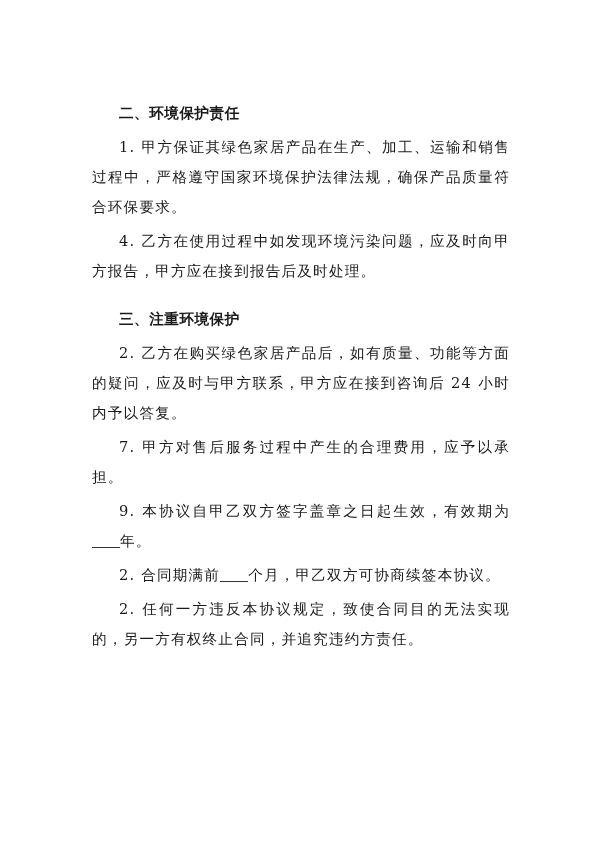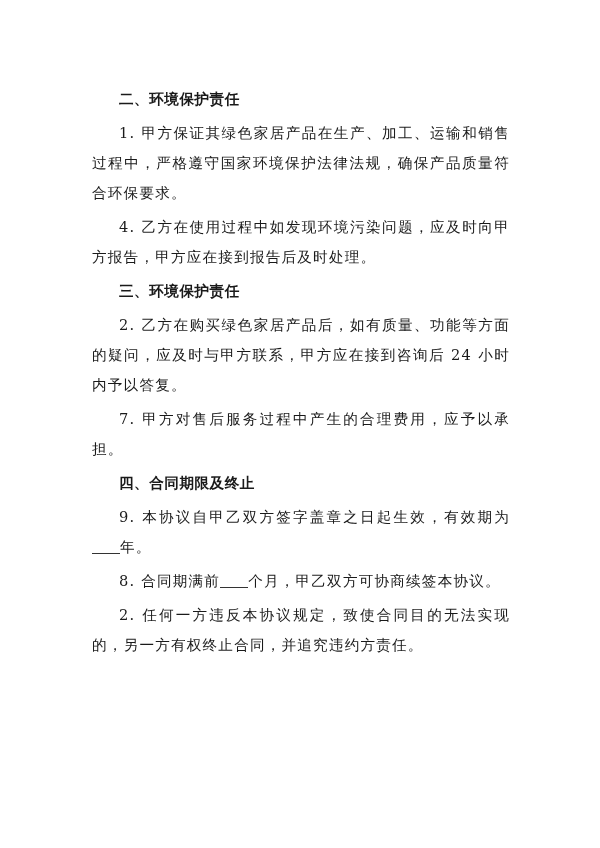--- a/index.html
+++ b/index.html
@@ -11,21 +11,21 @@
       width: 418px;
       font-family: "DejaVu Serif", "Liberation Serif", serif;
       color: #1a1a1a;
       font-size: 14.6px;
       line-height: 30px;
     }
     .heading {
       font-family: "DejaVu Sans", "Liberation Sans", sans-serif;
       font-weight: bold;
       text-indent: 27px;
-      margin: 4px 0 4px 0;
+      margin: 18px 0 4px 0;
       letter-spacing: 0.5px;
     }
     .para {
       text-indent: 27px;
       margin: 0 0 4px 0;
       text-align: justify;
       letter-spacing: 1.2px;
     }
     .blank {
       display: inline-block;
@@ -37,22 +37,21 @@
   </style>
 </head>
 <body>
 
 <div class="page">
 
   <div class="heading">二、环境保护责任</div>
   <p class="para">1. 甲方保证其绿色家居产品在生产、加工、运输和销售过程中，严格遵守国家环境保护法律法规，确保产品质量符合环保要求。</p>
   <p class="para">4. 乙方在使用过程中如发现环境污染问题，应及时向甲方报告，甲方应在接到报告后及时处理。</p>
 
-  <div class="heading">三、环境保护责任</div>
+  <div class="heading">三、注重环境保护</div>
   <p class="para">2. 乙方在购买绿色家居产品后，如有质量、功能等方面的疑问，应及时与甲方联系，甲方应在接到咨询后 24 小时内予以答复。</p>
   <p class="para">7. 甲方对售后服务过程中产生的合理费用，应予以承担。</p>
 
-  <div class="heading">四、合同期限及终止</div>
   <p class="para"><span>9. 本协议自甲乙双方签字盖章之日起生效，有效期为</span><span class="blank"></span><span>年。</span></p>
-  <p class="para"><span>8. 合同期满前</span><span class="blank"></span><span>个月，甲乙双方可协商续签本协议。</span></p>
+  <p class="para"><span>2. 合同期满前</span><span class="blank"></span><span>个月，甲乙双方可协商续签本协议。</span></p>
   <p class="para">2. 任何一方违反本协议规定，致使合同目的无法实现的，另一方有权终止合同，并追究违约方责任。</p>
 
 </div>
 
 </body></html>

